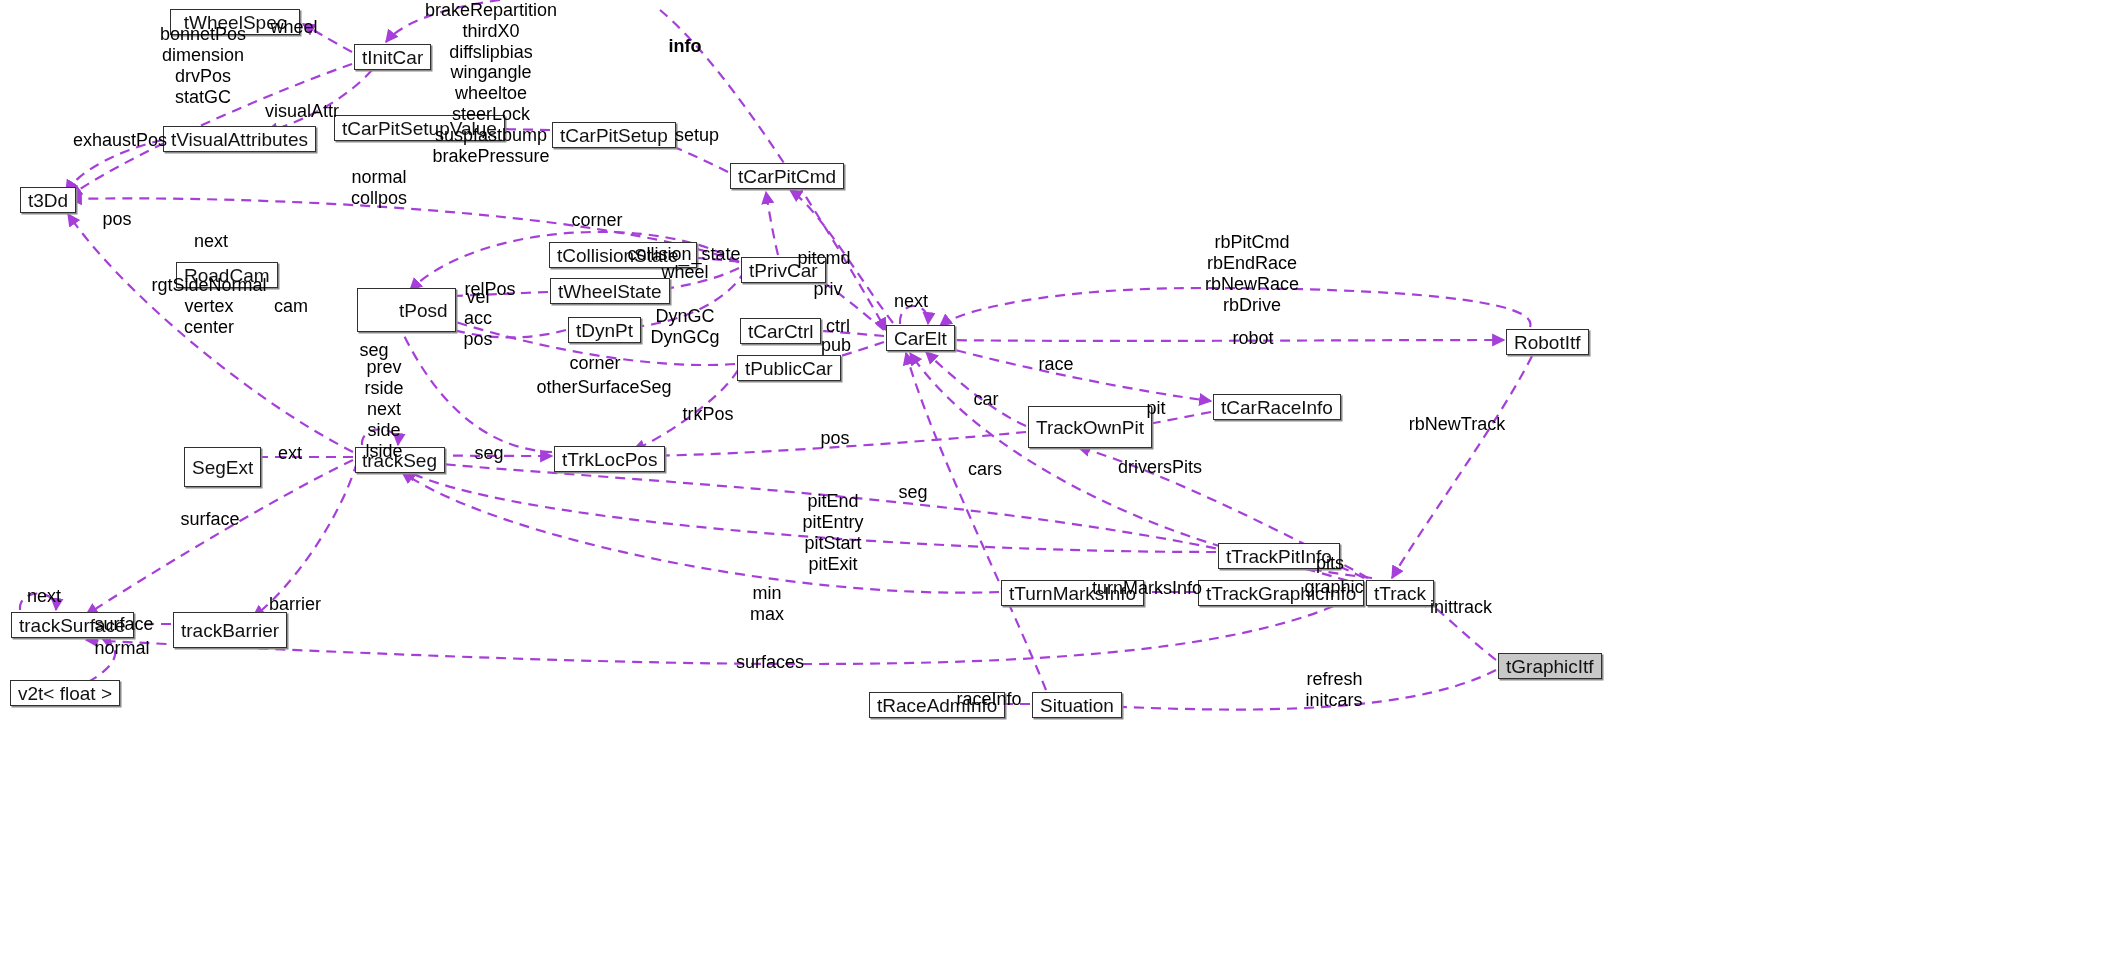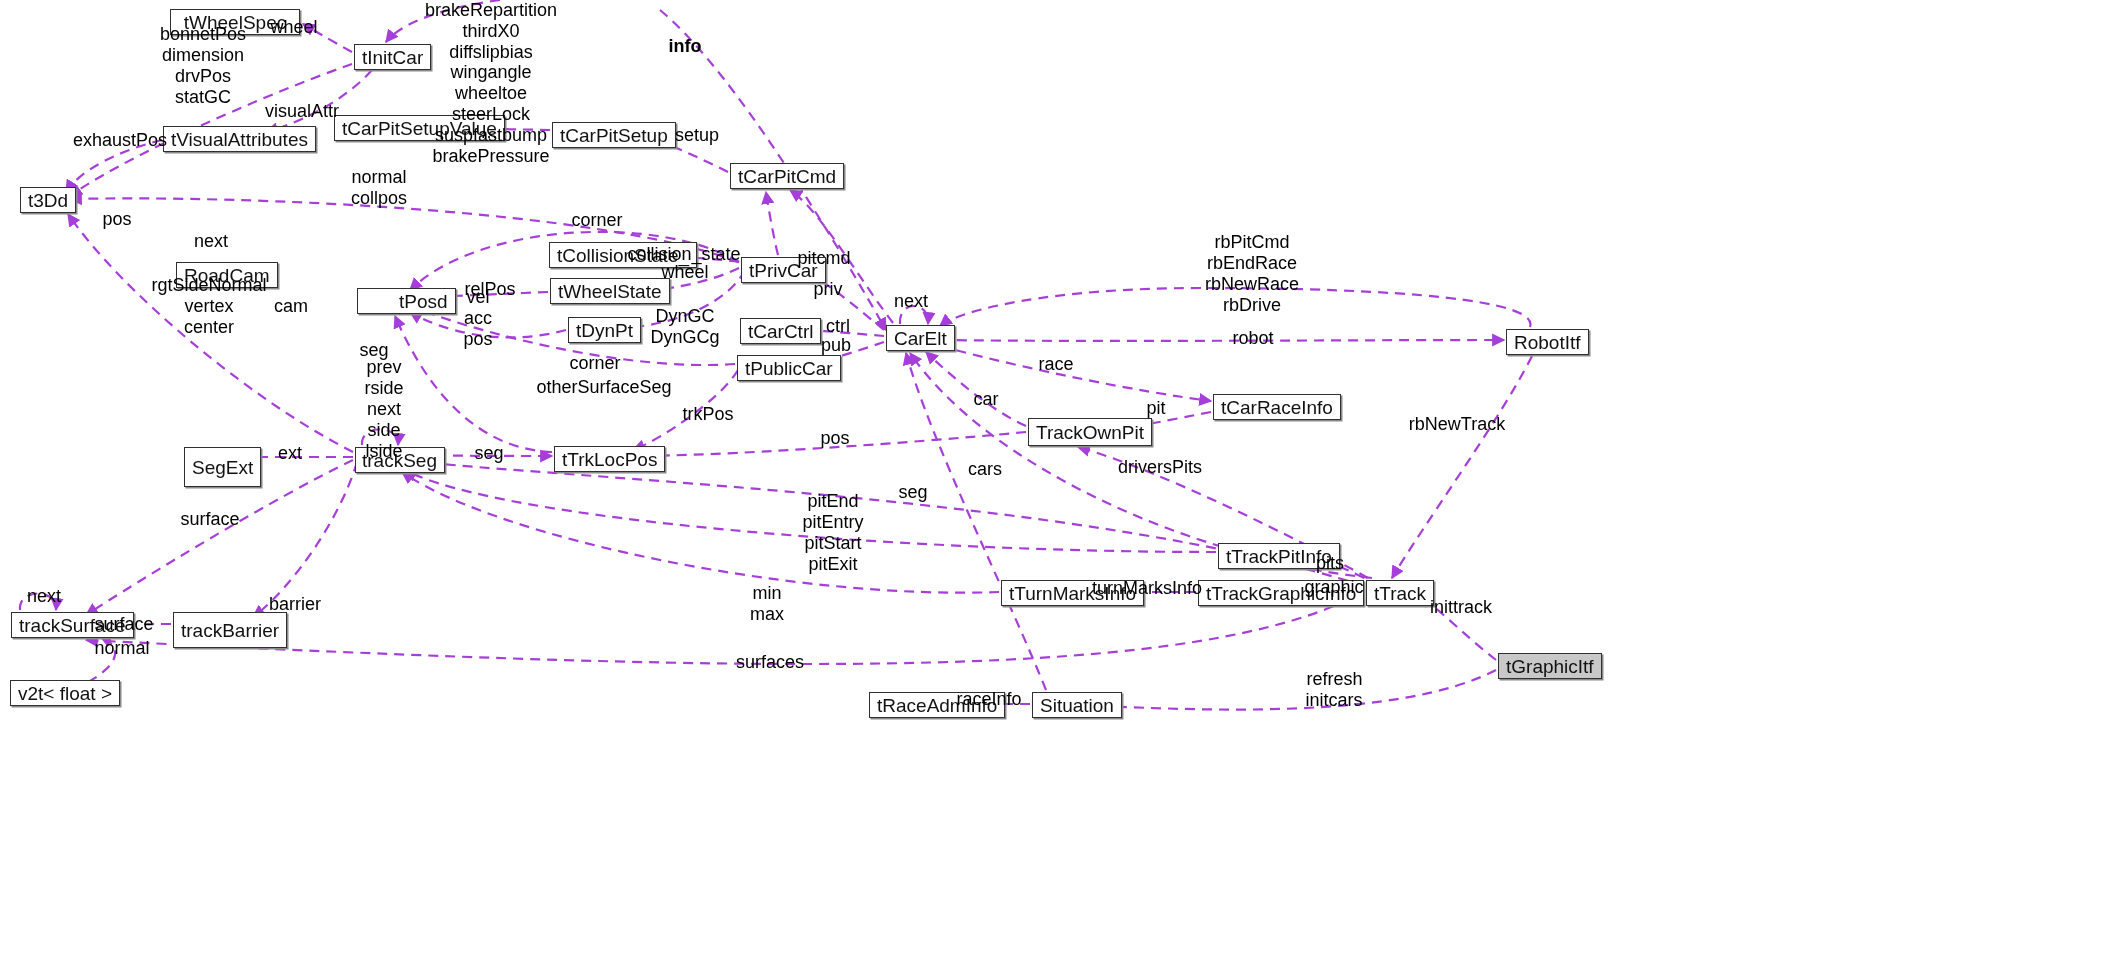--- a/index.html
+++ b/index.html
@@ -129,29 +129,29 @@
       <div class="node" style="left: 170px; top: 9px; min-width: 130px; height: 26px;">tWheelSpec</div>
       <div class="node" style="left: 354px; top: 44px; min-width: 56px; height: 26px;">tInitCar</div>
       <div class="node" style="left: 163px; top: 126px; min-width: 95px; height: 26px;">tVisualAttributes</div>
       <div class="node" style="left: 334px; top: 115px; min-width: 100px; height: 26px;">tCarPitSetupValue</div>
       <div class="node" style="left: 552px; top: 122px; min-width: 80px; height: 26px;">tCarPitSetup</div>
       <div class="node" style="left: 730px; top: 163px; min-width: 77px; height: 26px;">tCarPitCmd</div>
       <div class="node" style="left: 20px; top: 187px; min-width: 45px; height: 26px;">t3Dd</div>
       <div class="node" style="left: 176px; top: 262px; min-width: 67px; height: 26px;">RoadCam</div>
       <div class="node" style="left: 549px; top: 242px; min-width: 92px; height: 26px;">tCollisionState_</div>
       <div class="node" style="left: 741px; top: 257px; min-width: 61px; height: 26px;">tPrivCar</div>
-      <div class="node" style="left: 357px; top: 288px; min-width: 50px; height: 26px; padding-left: 41px;">tPosd</div>
+      <div class="node" style="left: 357px; top: 288px; min-width: 50px; height: 44px; padding-left: 41px;">tPosd</div>
       <div class="node" style="left: 550px; top: 278px; min-width: 84px; height: 26px;">tWheelState</div>
       <div class="node" style="left: 568px; top: 317px; min-width: 52px; height: 26px;">tDynPt</div>
       <div class="node" style="left: 740px; top: 318px; min-width: 60px; height: 26px;">tCarCtrl</div>
       <div class="node" style="left: 886px; top: 325px; min-width: 52px; height: 26px;">CarElt</div>
       <div class="node" style="left: 1506px; top: 329px; min-width: 62px; height: 26px;">RobotItf</div>
       <div class="node" style="left: 737px; top: 355px; min-width: 72px; height: 26px;">tPublicCar</div>
       <div class="node" style="left: 1213px; top: 394px; min-width: 80px; height: 26px;">tCarRaceInfo</div>
-      <div class="node" style="left: 1028px; top: 418px; min-width: 77px; height: 28px;">TrackOwnPit</div>
+      <div class="node" style="left: 1028px; top: 406px; min-width: 77px; height: 42px;">TrackOwnPit</div>
       <div class="node" style="left: 184px; top: 447px; min-width: 55px; height: 40px;">SegExt</div>
       <div class="node" style="left: 355px; top: 447px; min-width: 62px; height: 26px; padding-left: 6px;">trackSeg</div>
       <div class="node" style="left: 554px; top: 446px; min-width: 77px; height: 26px;">tTrkLocPos</div>
       <div class="node" style="left: 1218px; top: 543px; min-width: 82px; height: 26px;">tTrackPitInfo</div>
       <div class="node" style="left: 1001px; top: 580px; min-width: 92px; height: 26px;">tTurnMarksInfo</div>
       <div class="node" style="left: 1198px; top: 580px; min-width: 107px; height: 26px;">tTrackGraphicInfo</div>
       <div class="node" style="left: 1366px; top: 580px; min-width: 52px; height: 26px;">tTrack</div>
       <div class="node" style="left: 3px; top: 612px; min-width: 80px; height: 26px; margin-left: 8px;">trackSurface</div>
       <div class="node" style="left: 173px; top: 612px; min-width: 78px; height: 36px;">trackBarrier</div>
       <div class="node highlight" style="left: 1498px; top: 653px; min-width: 72px; height: 26px;">tGraphicItf</div>

